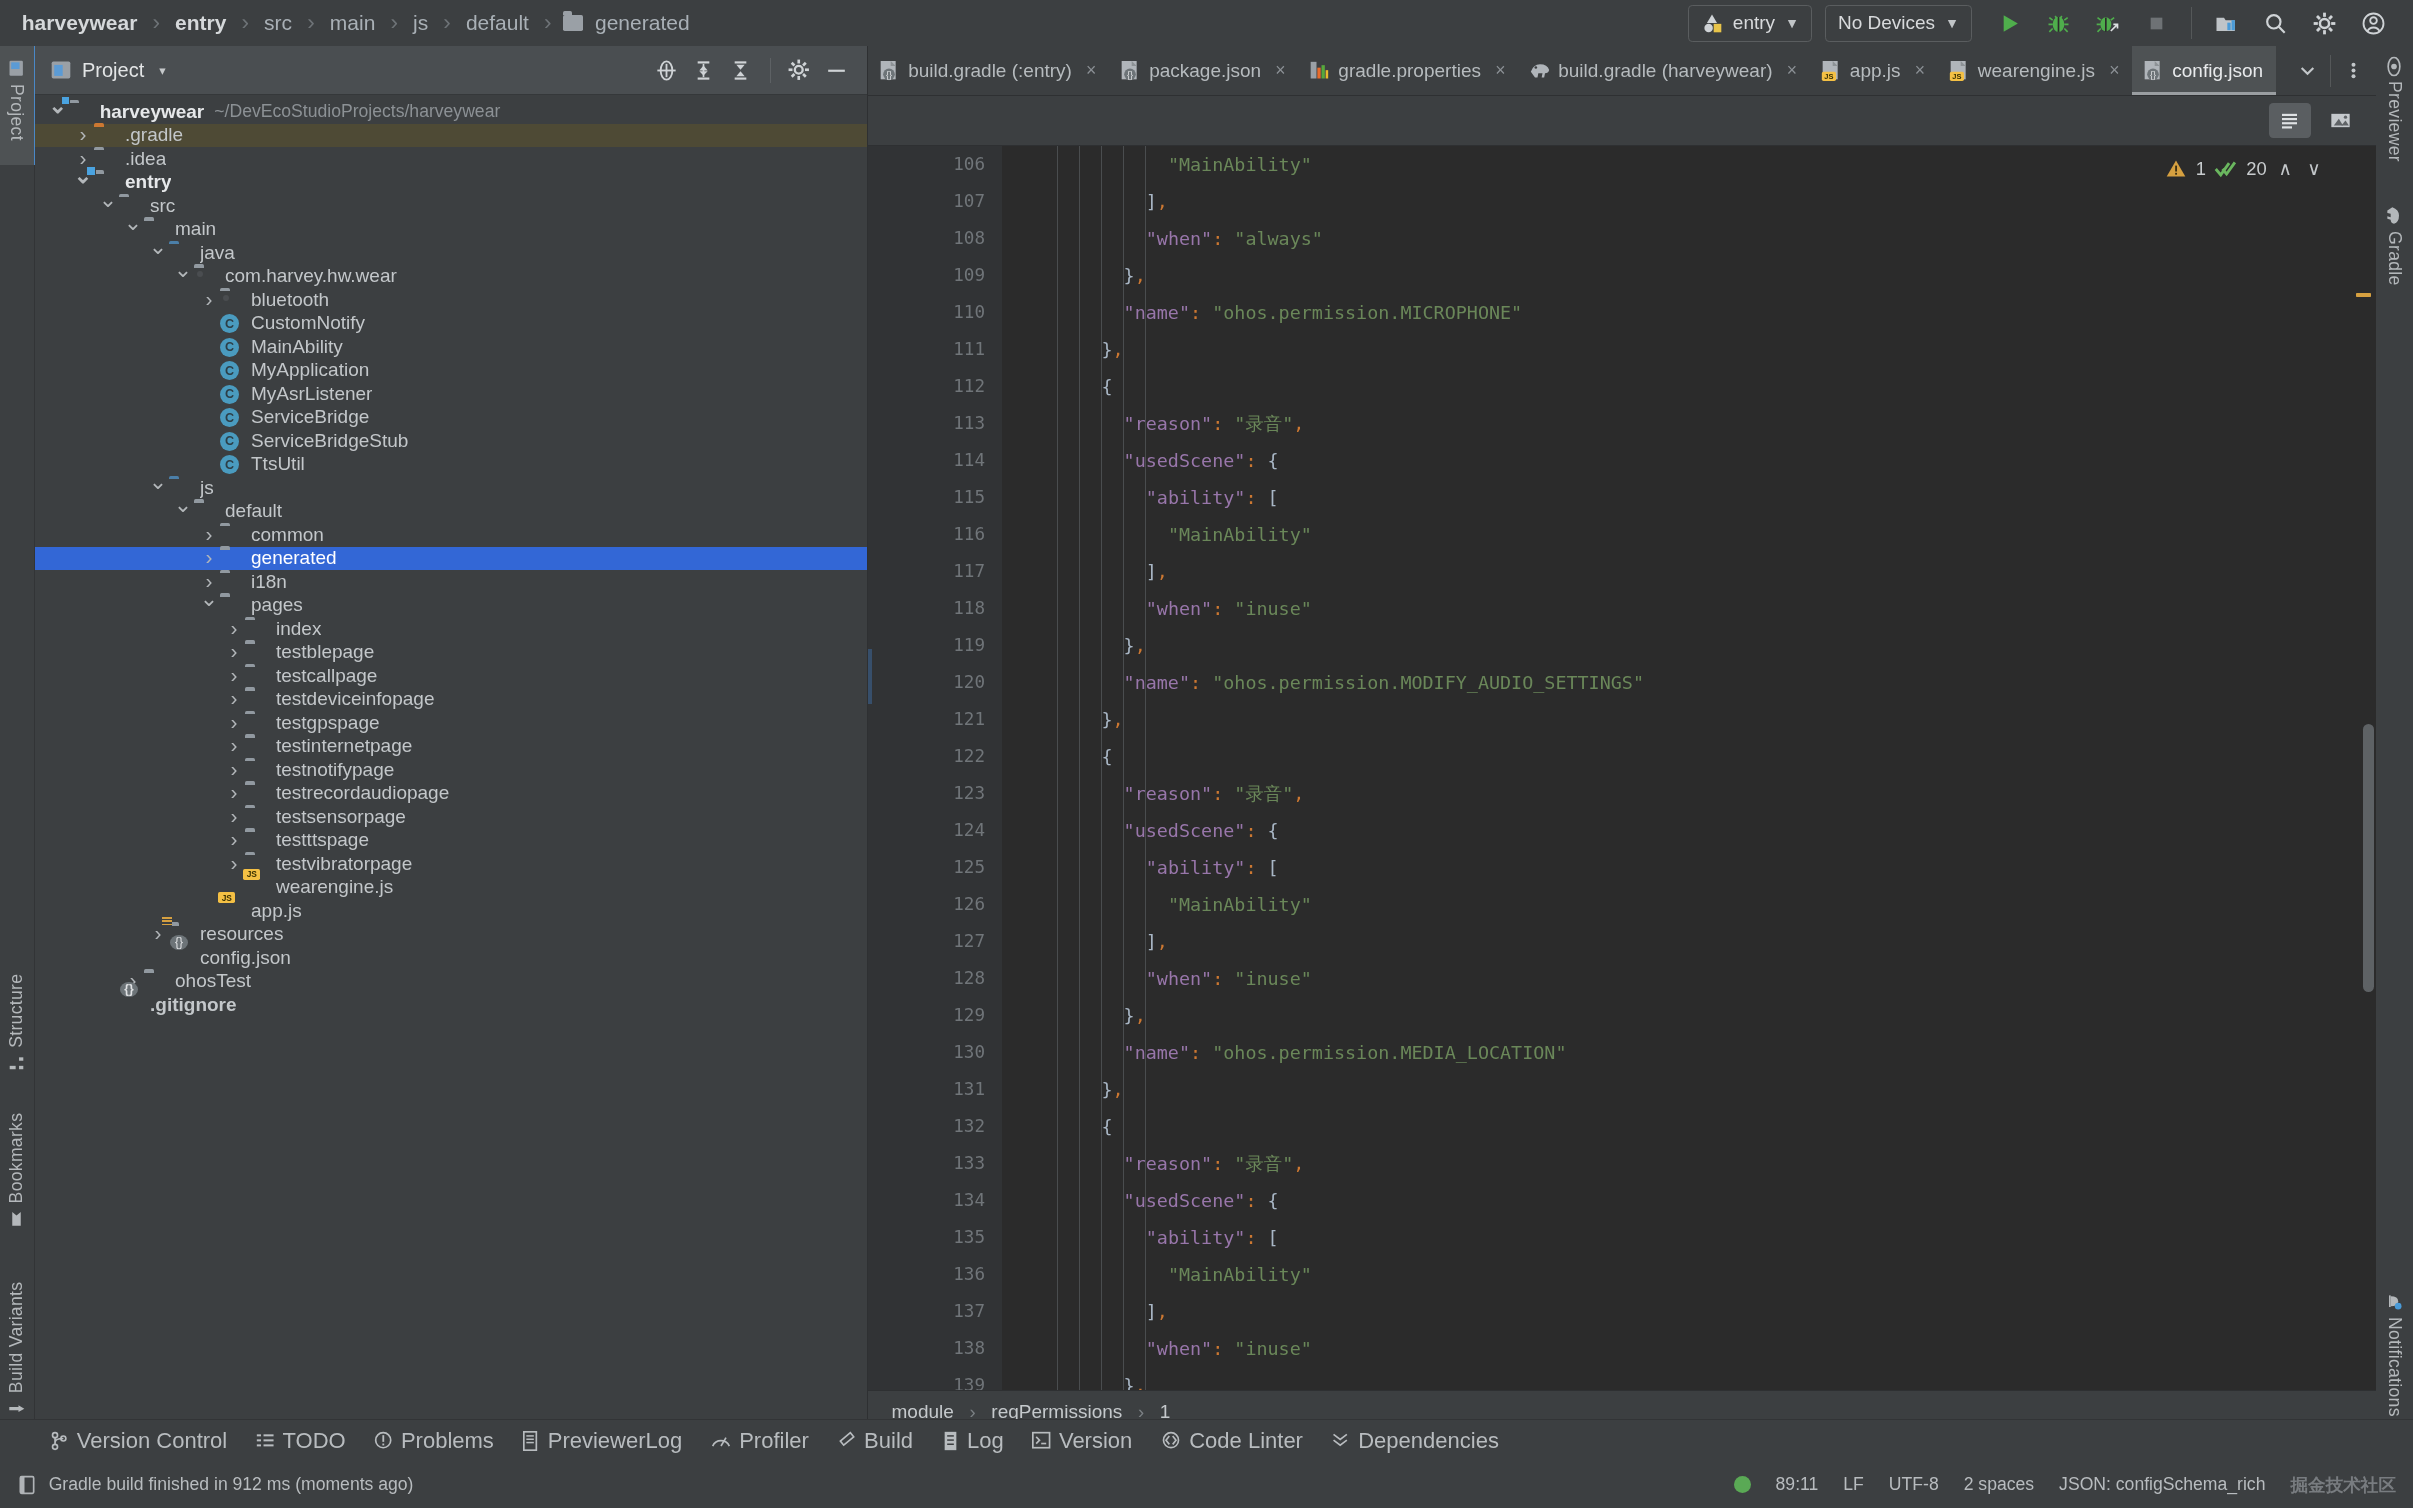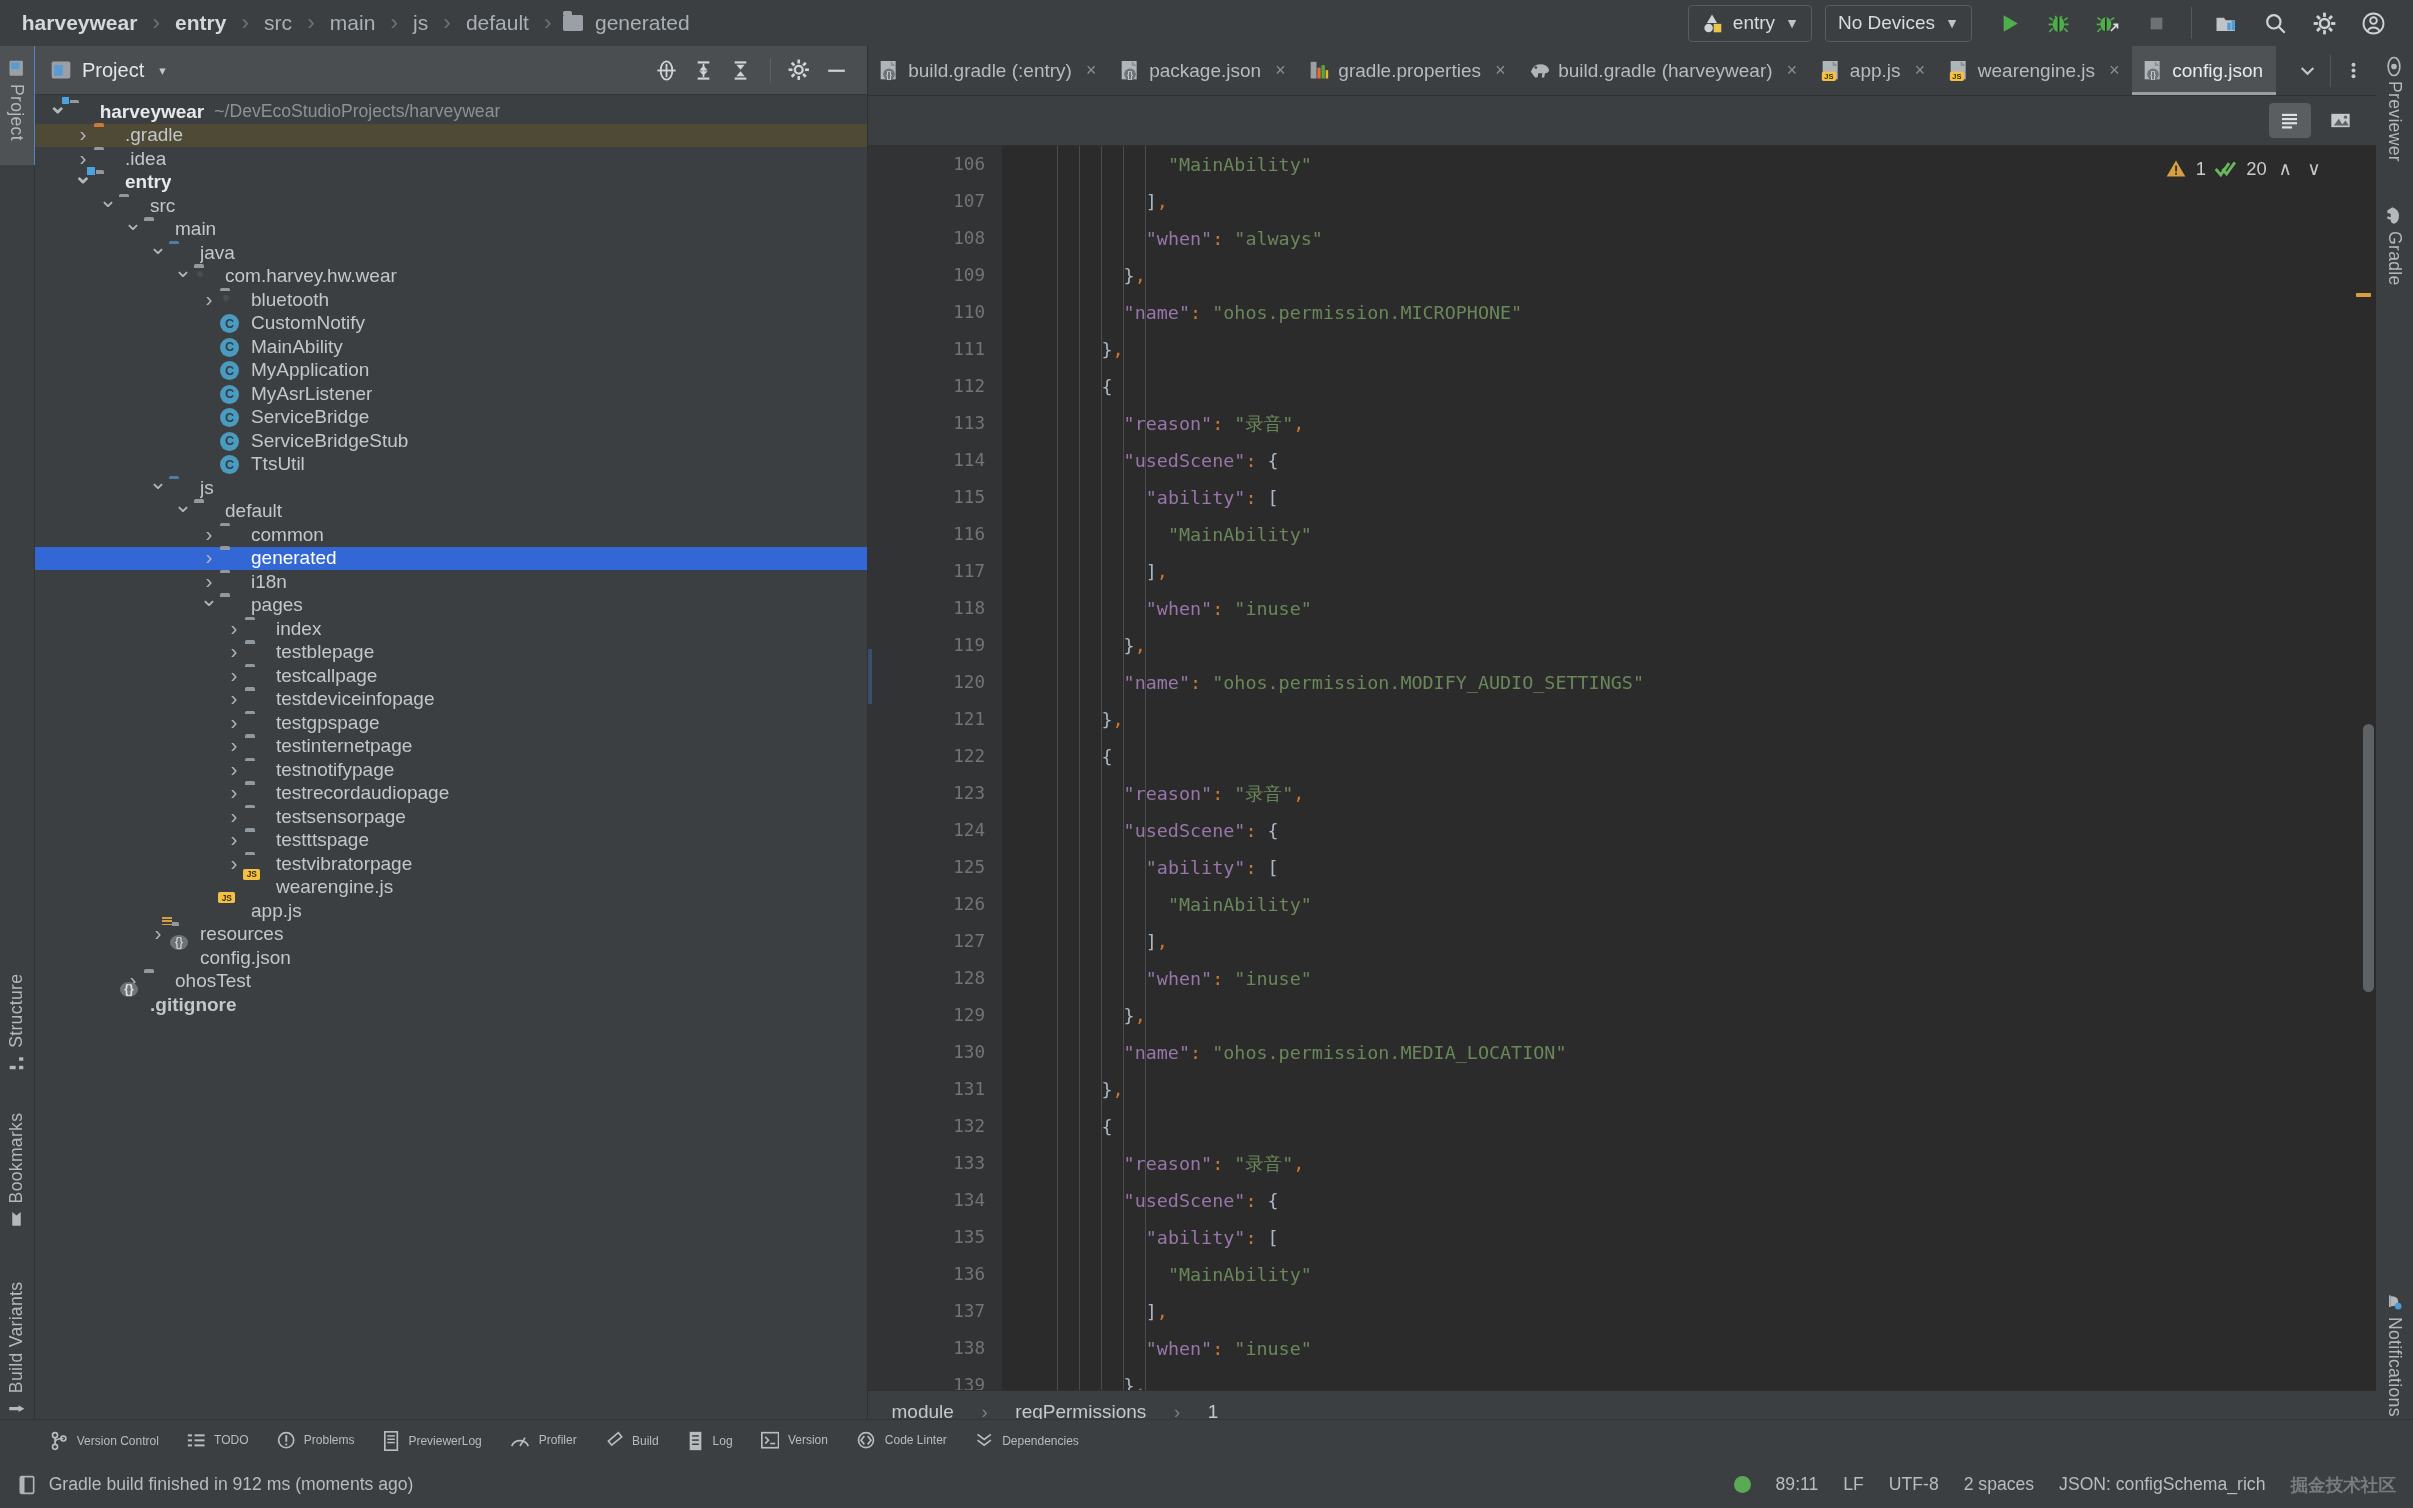--- a/index.html
+++ b/index.html
@@ -201,32 +201,32 @@
     position:absolute; right:0; top:0; width:22px; height:100%; background:#2b2b2b;
   }
   .marker { position:absolute; right:5px; width:15px; height:4.2px; border-radius:0.8px; }
   #vscroll {
     position:absolute; right:2.5px; width:11px; border-radius:5.9px; background:#5e6265;
   }
   .left-change { position:absolute; left:0; width:4.2px; background:#374f6b; }
 
   #breadbar {
     height:42px; background:#3c3f41; display:flex; align-items:center;
-    padding-left:23.5px; flex:none; border-top:0.8px solid #2e3032; gap:16px;
+    padding-left:23.5px; flex:none; border-top:0.8px solid #2e3032; gap:4px;
   }
   .bc { font-size:19px; color:#c5c9cc; }
   .bc-sep { font-size:18.4px; color:#7b8084; padding:0 11.7px; }
 
   
   #bottombar {
     position:absolute; left:0; bottom:47px; width:2413px; height:42px;
     background:#3c3f41; display:flex; align-items:center; padding-left:50px;
     border-top:0.8px solid #323436;
   }
-  .bwin { display:flex; align-items:center; gap:8.4px; margin-right:28.5px; font-size:12px; color:#b8bcbf; }
+  .bwin { display:flex; align-items:center; gap:8.4px; margin-right:28.5px; font-size:22px; color:#b8bcbf; }
 
   
   #statusbar {
     position:absolute; left:0; bottom:0; width:2413px; height:47px;
     background:#3c3f41; display:flex; align-items:center; padding:0 17px;
     font-size:17.6px; color:#b8bcbf;
   }
   #status-left { display:flex; align-items:center; gap:11.7px; }
   #status-right { margin-left:auto; display:flex; align-items:center; gap:25px; }
   .green-dot { width:17px; height:17px; border-radius:50%; background:#5aa955; }

